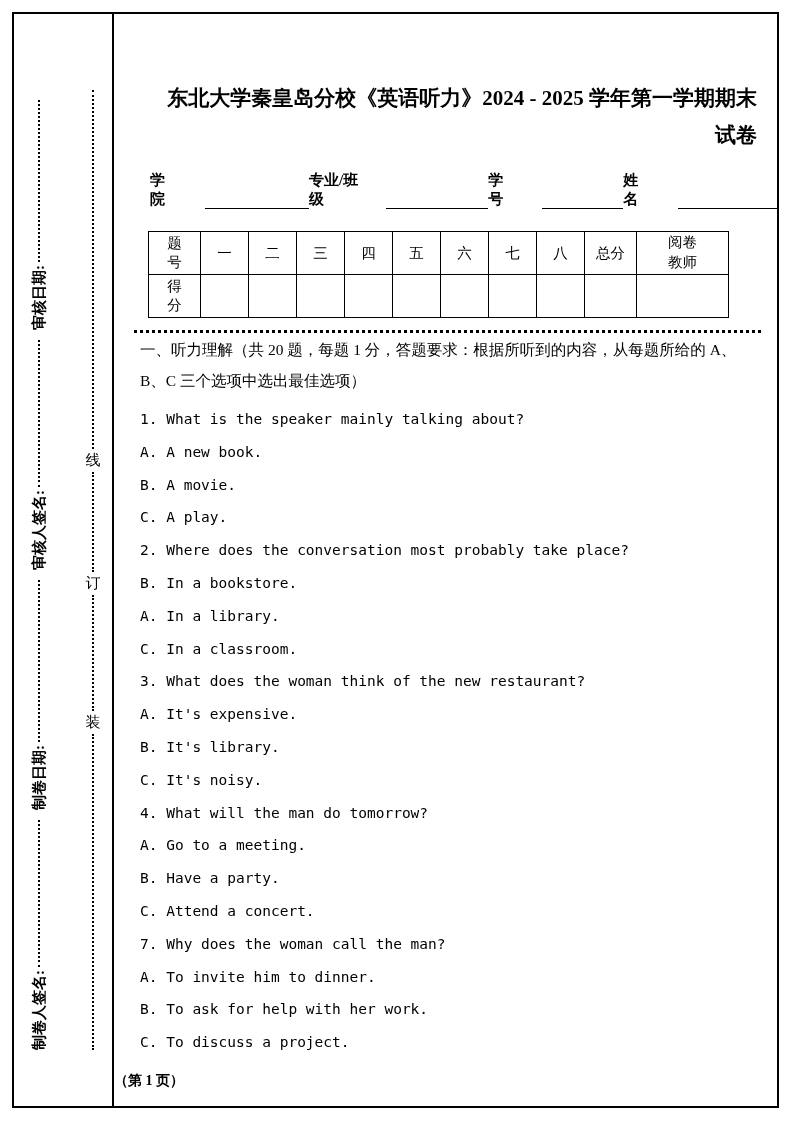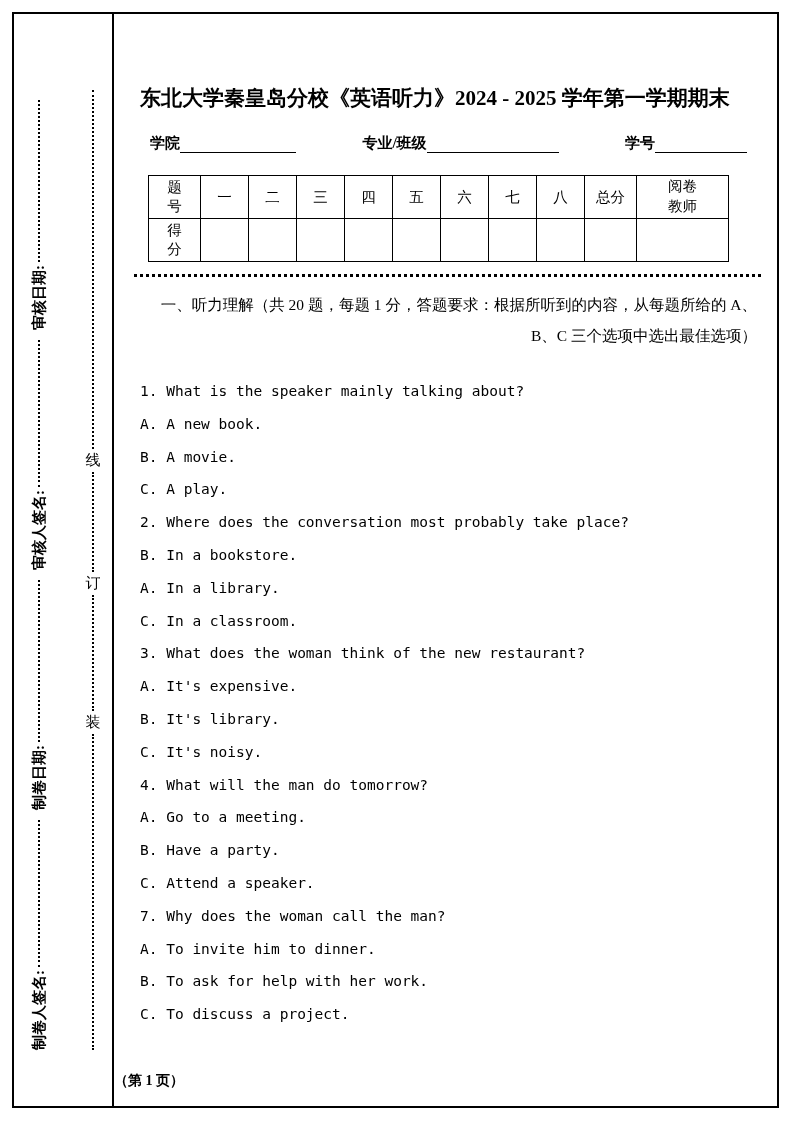--- a/index.html
+++ b/index.html
@@ -31,42 +31,42 @@
   }
   .bseg{width:0;border-left:2px dotted #000;}
   .s1{flex:3.4;} .s2{flex:0.95;} .s3{flex:1.1;} .s4{flex:3.0;}
   .bchar{padding:4px 0;line-height:1;}
 
   
   .content{
     position:absolute;left:100px;top:0;width:667px;height:1096px;
     box-sizing:border-box;padding:66px 24px 0 26px;
   }
-  .title{text-align:left;font-weight:bold;font-size:21px;line-height:37px;}
+  .title{text-align:right;font-weight:bold;font-size:21px;line-height:37px;}
 
   .info-row{display:flex;justify-content:space-between;margin-top:17px;padding:0 10px;
     font-weight:bold;font-size:15px;}
-  .field{display:flex;align-items:flex-end;}
+  .field{display:flex;align-items:flex-end;gap:28px;}
   .fblank{display:inline-block;border-bottom:1.5px solid #000;height:1.15em;}
   .field:nth-child(1) .fblank{width:116px;}
   .field:nth-child(2) .fblank{width:132px;}
   .field:nth-child(3) .fblank{width:92px;}
   .field:nth-child(4) .fblank{width:116px;}
 
   table.score{border-collapse:collapse;table-layout:fixed;width:580px;margin:22px 0 12px 8px;}
   table.score td{border:1.5px solid #000;text-align:center;vertical-align:middle;
     font-size:14.5px;height:42px;padding:0;}
   .stack1{display:inline-block;width:1.15em;word-break:break-all;line-height:1.3;}
   .stack2{display:inline-block;width:2.3em;word-break:break-all;line-height:1.35;}
 
   .dotline{margin:11px -4px 0 -6px;height:0;border-top:3.5px dotted #000;}
 
-  .section-heading{margin-top:12px;font-size:15.5px;line-height:31px;text-align:right;}
-
-  .questions{margin-top:24px;}
+  .section-heading{margin-top:1px;font-size:15.5px;line-height:31px;}
+
+  .questions{margin-top:7px;}
   .qline{font-family:"DejaVu Sans Mono",monospace;font-size:14.5px;line-height:32.8px;white-space:nowrap;}
 
   .footer{position:absolute;left:100px;right:0;bottom:16px;text-align:left;
     font-size:14px;font-weight:bold;}
 </style>
 </head>
 <body>
 
 <div class="sheet">
 
@@ -98,33 +98,38 @@
     <span class="bchar">装</span>
     <span class="bseg s4"></span>
   </div>
 
   <div class="divider"></div>
 
   <div class="content">
 
     <div class="title">
       <div>东北大学秦皇岛分校《英语听力》2024 - 2025 学年第一学期期末</div>
+      <div>试卷</div>
     </div>
 
     <div class="info-row">
       <div class="field">
         <span>学院</span>
         <span class="fblank"></span>
       </div>
       <div class="field">
         <span>专业/班级</span>
         <span class="fblank"></span>
       </div>
       <div class="field">
         <span>学号</span>
+        <span class="fblank"></span>
+      </div>
+      <div class="field">
+        <span>姓名</span>
         <span class="fblank"></span>
       </div>
     </div>
 
     <table class="score">
       <colgroup>
         <col style="width:52px">
         <col span="8" style="width:48px">
         <col style="width:52px">
         <col style="width:92px">
@@ -183,21 +188,21 @@
         <div class="qline">3. What does the woman think of the new restaurant?</div>
         <div class="qline">A. It's expensive.</div>
         <div class="qline">B. It's library.</div>
         <div class="qline">C. It's noisy.</div>
       </div>
 
       <div>
         <div class="qline">4. What will the man do tomorrow?</div>
         <div class="qline">A. Go to a meeting.</div>
         <div class="qline">B. Have a party.</div>
-        <div class="qline">C. Attend a speaker.</div>
+        <div class="qline">C. Attend a concert.</div>
       </div>
 
       <div>
         <div class="qline">7. Why does the woman call the man?</div>
         <div class="qline">A. To invite him to dinner.</div>
         <div class="qline">B. To ask for help with her work.</div>
         <div class="qline">C. To discuss a project.</div>
       </div>
 
     </div>

